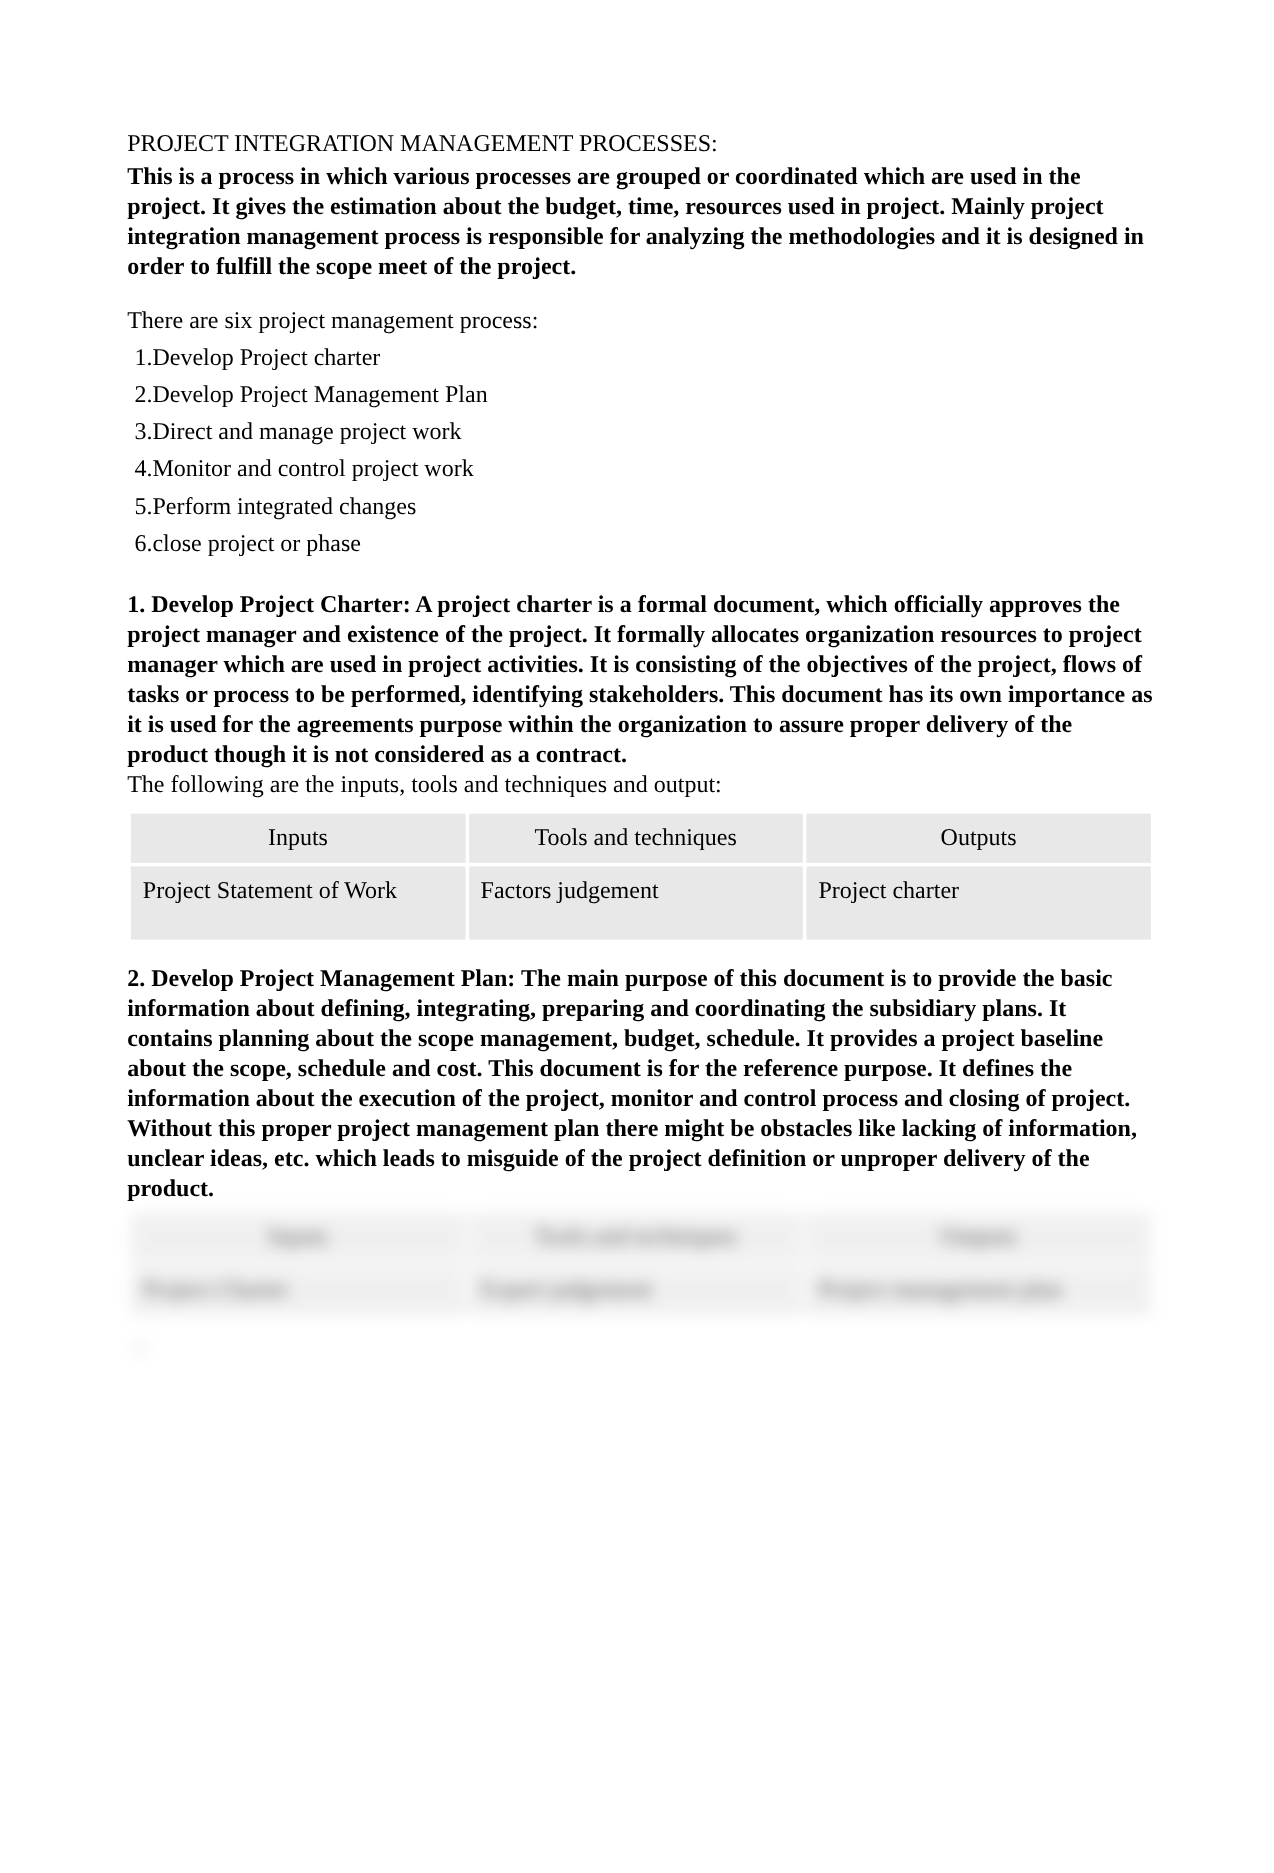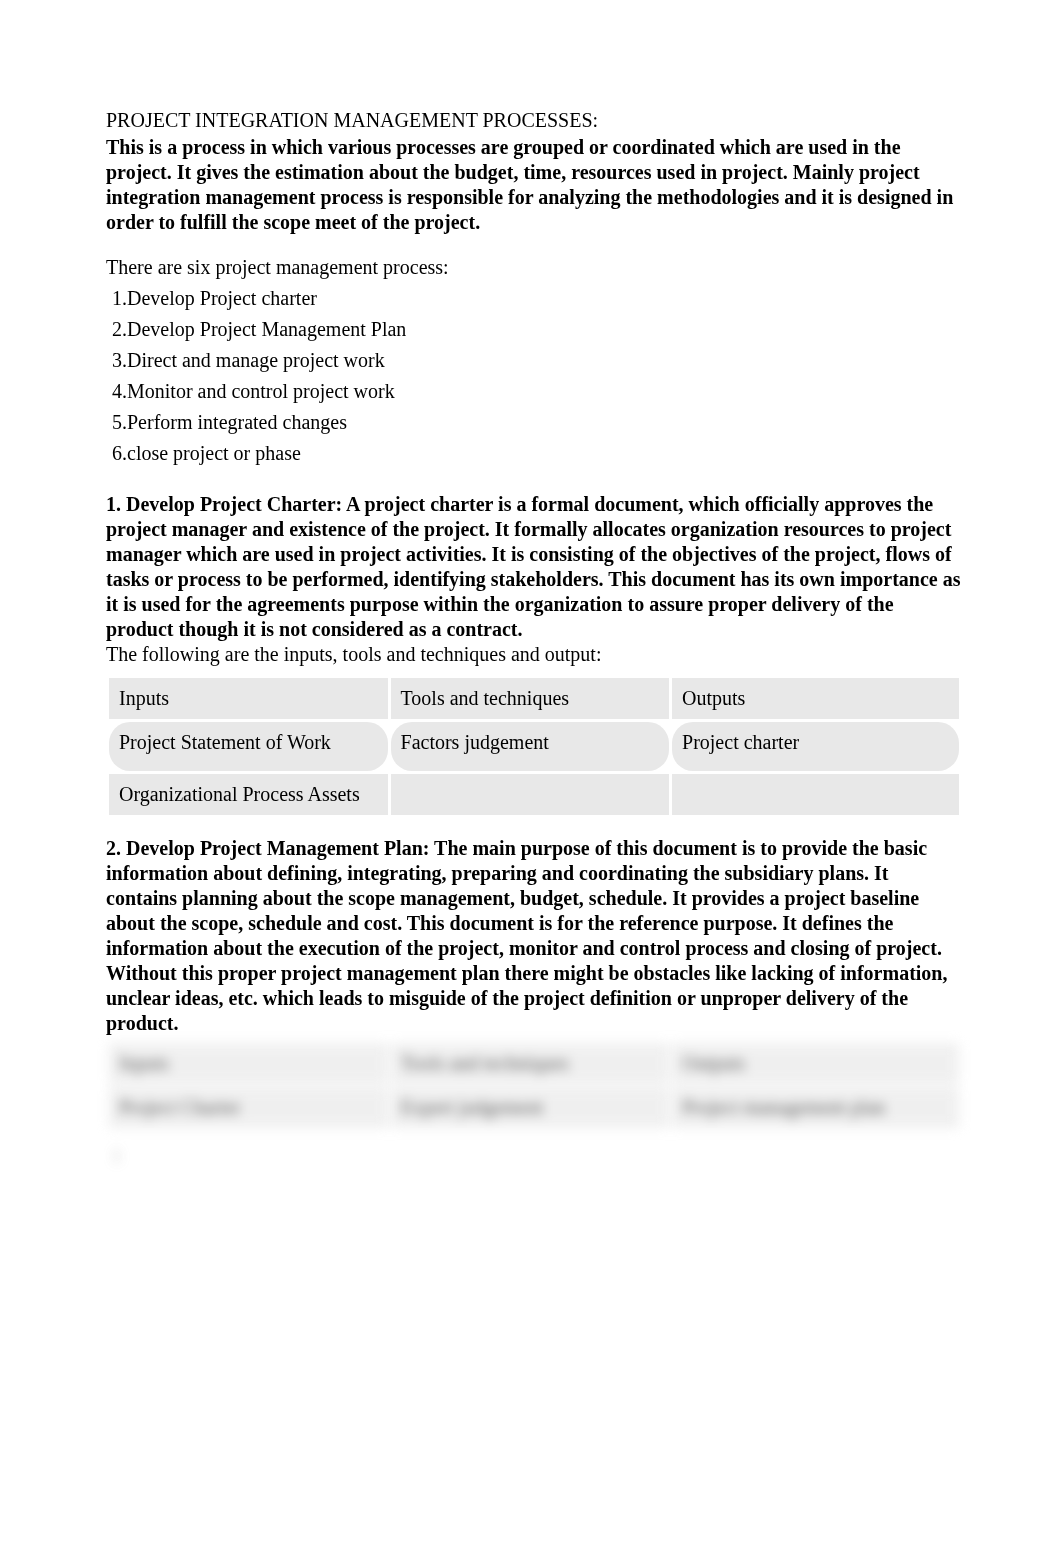--- a/index.html
+++ b/index.html
@@ -44,29 +44,28 @@
       margin-bottom: 18px;
     }
     th, td {
       background: #e8e8e8;
       padding: 8px 10px;
       text-align: left;
       vertical-align: top;
       font-weight: normal;
     }
     th {
-      text-align: left;
+      text-align: center;
       margin-left: 38px;
     }
     .col1 { width: 33%; }
     .col2 { width: 33%; }
     .col3 { width: 34%; }
     .tall-cell {
-      padding-bottom: 16px;
-      border-radius: 21px;
+      padding-bottom: 28px;
     }
     .blurred-section {
       filter: blur(6px);
       opacity: 0.65;
       margin-top: 4px;
     }
     .blurred-section table {
       margin-bottom: 10px;
     }
     .blurred-page-num {
@@ -102,25 +101,20 @@
       <tr>
     <th class="col1">Inputs</th>
     <th class="col2">Tools and techniques</th>
     <th class="col3">Outputs</th>
   </tr>
   <tr>
     <td class="tall-cell">Project Statement of Work</td>
     <td class="tall-cell">Factors judgement</td>
     <td class="tall-cell">Project charter</td>
   </tr>
-  <tr>
-    <td>Organizational Process Assets</td>
-    <td></td>
-    <td></td>
-  </tr>
 </tbody>
   </table>
 
 <div class="paragraph">2. Develop Project Management Plan:     The main purpose of this document is to provide the basic information about defining, integrating, preparing and coordinating the subsidiary plans. It contains planning about the scope management, budget, schedule. It provides a project baseline about the scope, schedule and cost. This document is for the reference purpose. It defines the information about the execution of the project, monitor and control process and closing of project. Without this proper project management plan there might be obstacles like lacking of information, unclear ideas, etc. which leads to misguide of the project definition or unproper delivery of the product.</div>
 
 <div class="blurred-section">
   <table>
     <tbody>
         <tr>
       <th class="col1">Inputs</th>

